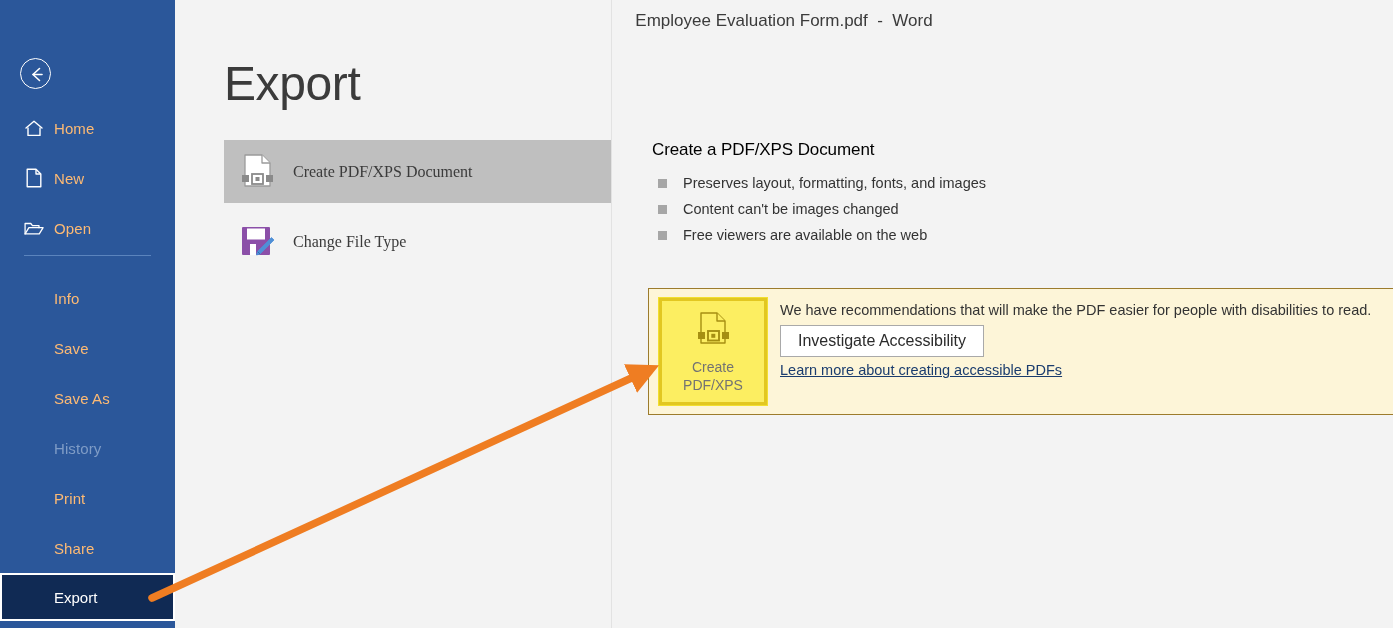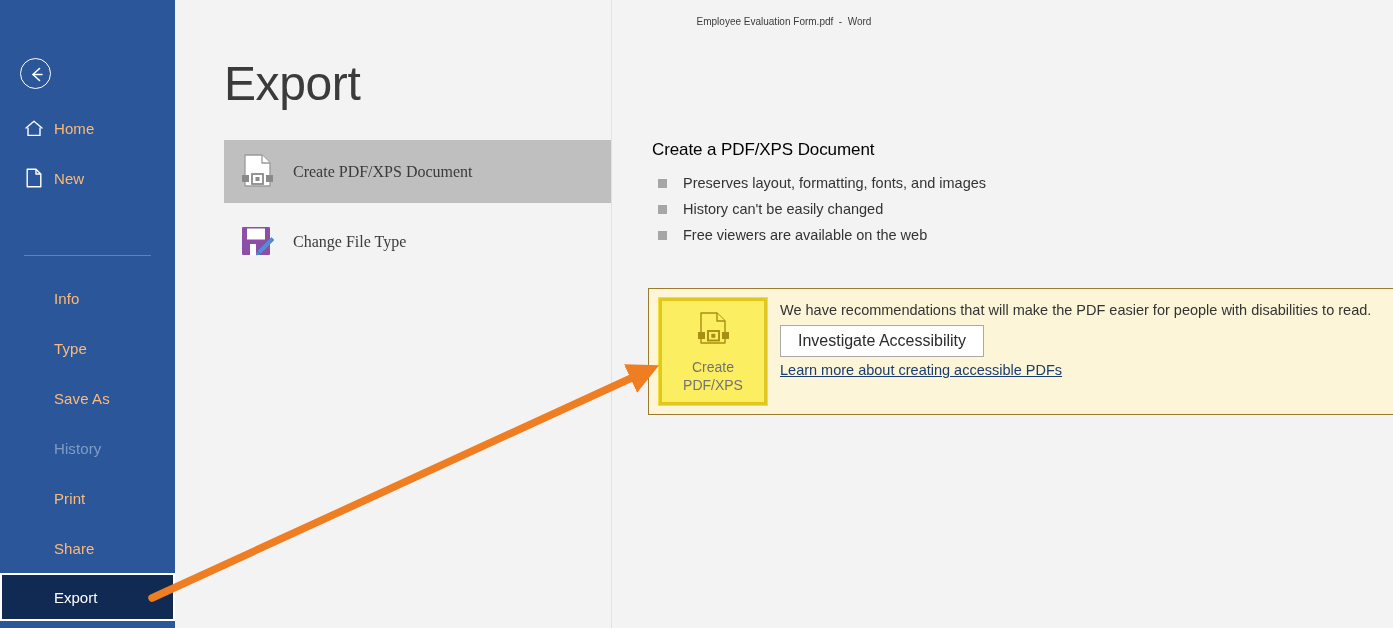--- a/index.html
+++ b/index.html
@@ -72,21 +72,21 @@
     color: #ffffff; font-size: 15px;
   }
 
   
   #title-bar {
     position: absolute; left: 175px; top: 0;
     width: 1218px; height: 42px;
     display: flex; align-items: center; justify-content: center;
   }
   #doc-title {
-    font-size: 10px;
+    font-size: 17px;
     color: #3b3b3b;
     white-space: pre;
   }
 
   
   #page-title {
     position: absolute; left: 224px; top: 56px;
     font-size: 48px;
     font-weight: 300;
     color: #3b3b3b;
@@ -232,28 +232,37 @@
     <div class="nav-item" style="top:160px">
       <span class="nav-icon">
         <svg width="16" height="20" viewBox="0 0 16 20">
           <path d="M1.2 1.2 L10 1.2 L14.8 6 L14.8 18.8 L1.2 18.8 Z" fill="none" stroke="#ffffff" stroke-width="1.4" stroke-linejoin="round"></path>
           <path d="M10 1.2 L10 6 L14.8 6" fill="none" stroke="#ffffff" stroke-width="1.4" stroke-linejoin="round"></path>
         </svg>
       </span>
       <span class="nav-label">New</span>
     </div>
 
+    <div class="nav-item" style="top:210px">
+      <span class="nav-icon">
+        <svg width="22" height="17" viewBox="0 0 22 17">
+          <path d="M1.2 14.5 L1.2 3 L7.5 3 L9.3 5.4 L16.5 5.4 L16.5 7.6" fill="none" stroke="#ffffff" stroke-width="1.4" stroke-linejoin="round" stroke-linecap="round"></path>
+          <path d="M1.2 14.5 L5.4 7.6 L21 7.6 L16.8 14.5 Z" fill="none" stroke="#ffffff" stroke-width="1.4" stroke-linejoin="round"></path>
+        </svg>
+      </span>
+      <span class="nav-label">Open</span>
+    </div>
 
     <div id="nav-divider"></div>
 
     <div class="nav-item text-only" style="top:280px">
       <span class="nav-label">Info</span>
     </div>
     <div class="nav-item text-only" style="top:330px">
-      <span class="nav-label">Type</span>
+      <span class="nav-label">Save</span>
     </div>
     <div class="nav-item text-only" style="top:380px">
       <span class="nav-label">Save As</span>
     </div>
     <div class="nav-item text-only dimmed" style="top:430px">
       <span class="nav-label">History</span>
     </div>
     <div class="nav-item text-only" style="top:480px">
       <span class="nav-label">Print</span>
     </div>
@@ -307,21 +316,21 @@
 
   <div id="right-pane">
     <div id="right-heading">Create a PDF/XPS Document</div>
 
     <div class="feature-item">
       <span class="feature-bullet"></span>
       <span class="feature-text">Preserves layout, formatting, fonts, and images</span>
     </div>
     <div class="feature-item">
       <span class="feature-bullet"></span>
-      <span class="feature-text">History can't be easily changed</span>
+      <span class="feature-text">Content can't be images changed</span>
     </div>
     <div class="feature-item">
       <span class="feature-bullet"></span>
       <span class="feature-text">Free viewers are available on the web</span>
     </div>
   </div>
 
   <div id="accessibility-banner">
 
     <div id="create-pdf-tile">

